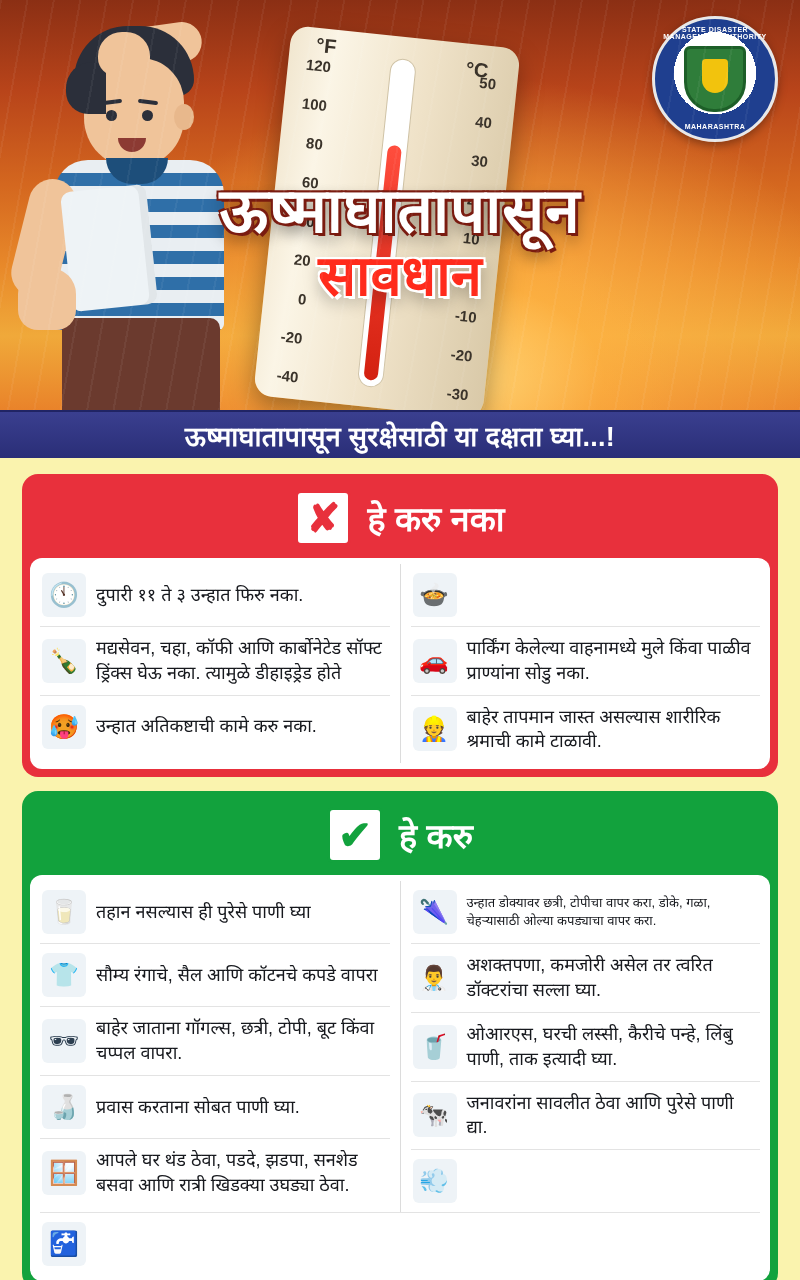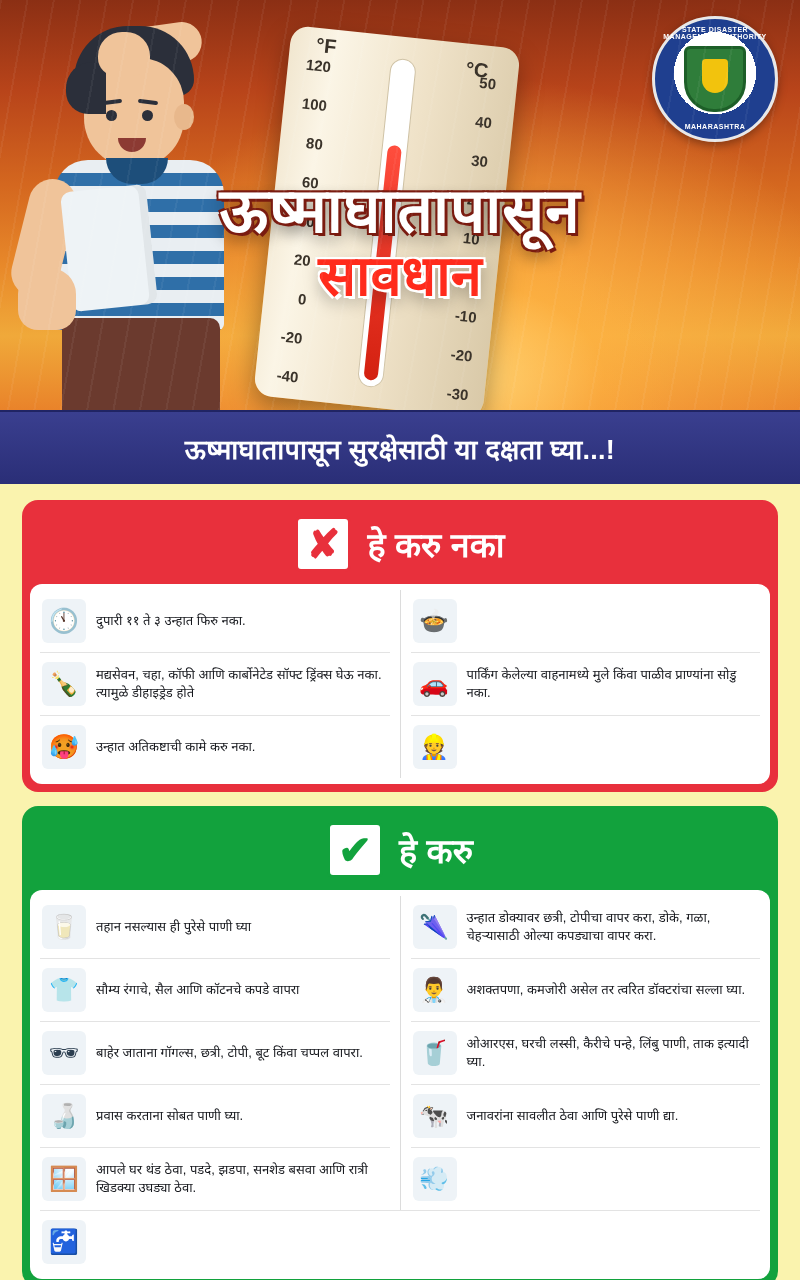--- a/index.html
+++ b/index.html
@@ -98,21 +98,21 @@
     line-height:1.05;
   }
   .title2{
     font-size:56px; font-weight:bold; color:#ff2b1c; margin-top:4px;
     text-shadow: 3px 3px 0 #ffffff, -2px -2px 0 #ffffff, 2px -2px 0 #ffffff, -2px 2px 0 #ffffff, 0 8px 16px rgba(0,0,0,.35);
     line-height:1.05;
   }
 
   
   .blue-bar{
-    height:74px; background:linear-gradient(180deg,#3a3f8f,#2a2e77);
+    height:48px; background:linear-gradient(180deg,#3a3f8f,#2a2e77);
     display:flex; align-items:center; justify-content:center;
     color:#fff; font-size:27px; font-weight:bold; letter-spacing:0.3px;
     border-top:2px solid #202464;
   }
 
   
   .section{ padding:16px 22px 0 22px; }
   .card{ border-radius:16px; padding:8px; margin-bottom:14px; }
   .card.dont{ background:#e8303c; }
   .card.do{ background:#12a23d; }
@@ -129,21 +129,21 @@
   .col{ flex:1; }
   .col.left{ border-right:1px solid #dcdcdc; padding-right:10px; }
   .col.right{ padding-left:10px; }
   .row{ display:flex; align-items:center; gap:10px; padding:9px 2px; border-bottom:1px solid #e3e3e3; }
   .row:last-child{ border-bottom:none; }
   .ico{
     flex:0 0 44px; width:44px; height:44px; border-radius:6px;
     display:flex; align-items:center; justify-content:center; font-size:24px;
     background:#eef3f7; color:#2c3e50;
   }
-  .txt{ font-size:13px; line-height:1.38; color:#16181d; }
+  .txt{ font-size:18px; line-height:1.38; color:#16181d; }
   .full-row{ border-top:1px solid #e3e3e3; }
   .mini{ font-size:13px; }
 </style>
 </head>
 <body>
 
 <div class="poster">
 
   <div class="hero">
     <div class="sun-glow"></div>
@@ -238,20 +238,21 @@
           <div class="col right">
             <div class="row">
               <div class="ico">🍲</div>
             </div>
             <div class="row">
               <div class="ico">🚗</div>
               <div class="txt">पार्किंग केलेल्या वाहनामध्ये मुले किंवा पाळीव प्राण्यांना सोडु नका.</div>
             </div>
             <div class="row">
               <div class="ico">👷</div>
+              <div class="txt">बाहेर तापमान जास्त असल्यास शारीरिक श्रमाची कामे टाळावी.</div>
             </div>
           </div>
         </div>
       </div>
     </div>
 
     <div class="card do">
       <div class="card-head">
         <div class="badge tick">✔</div>
         <div class="card-title">हे करु</div>

